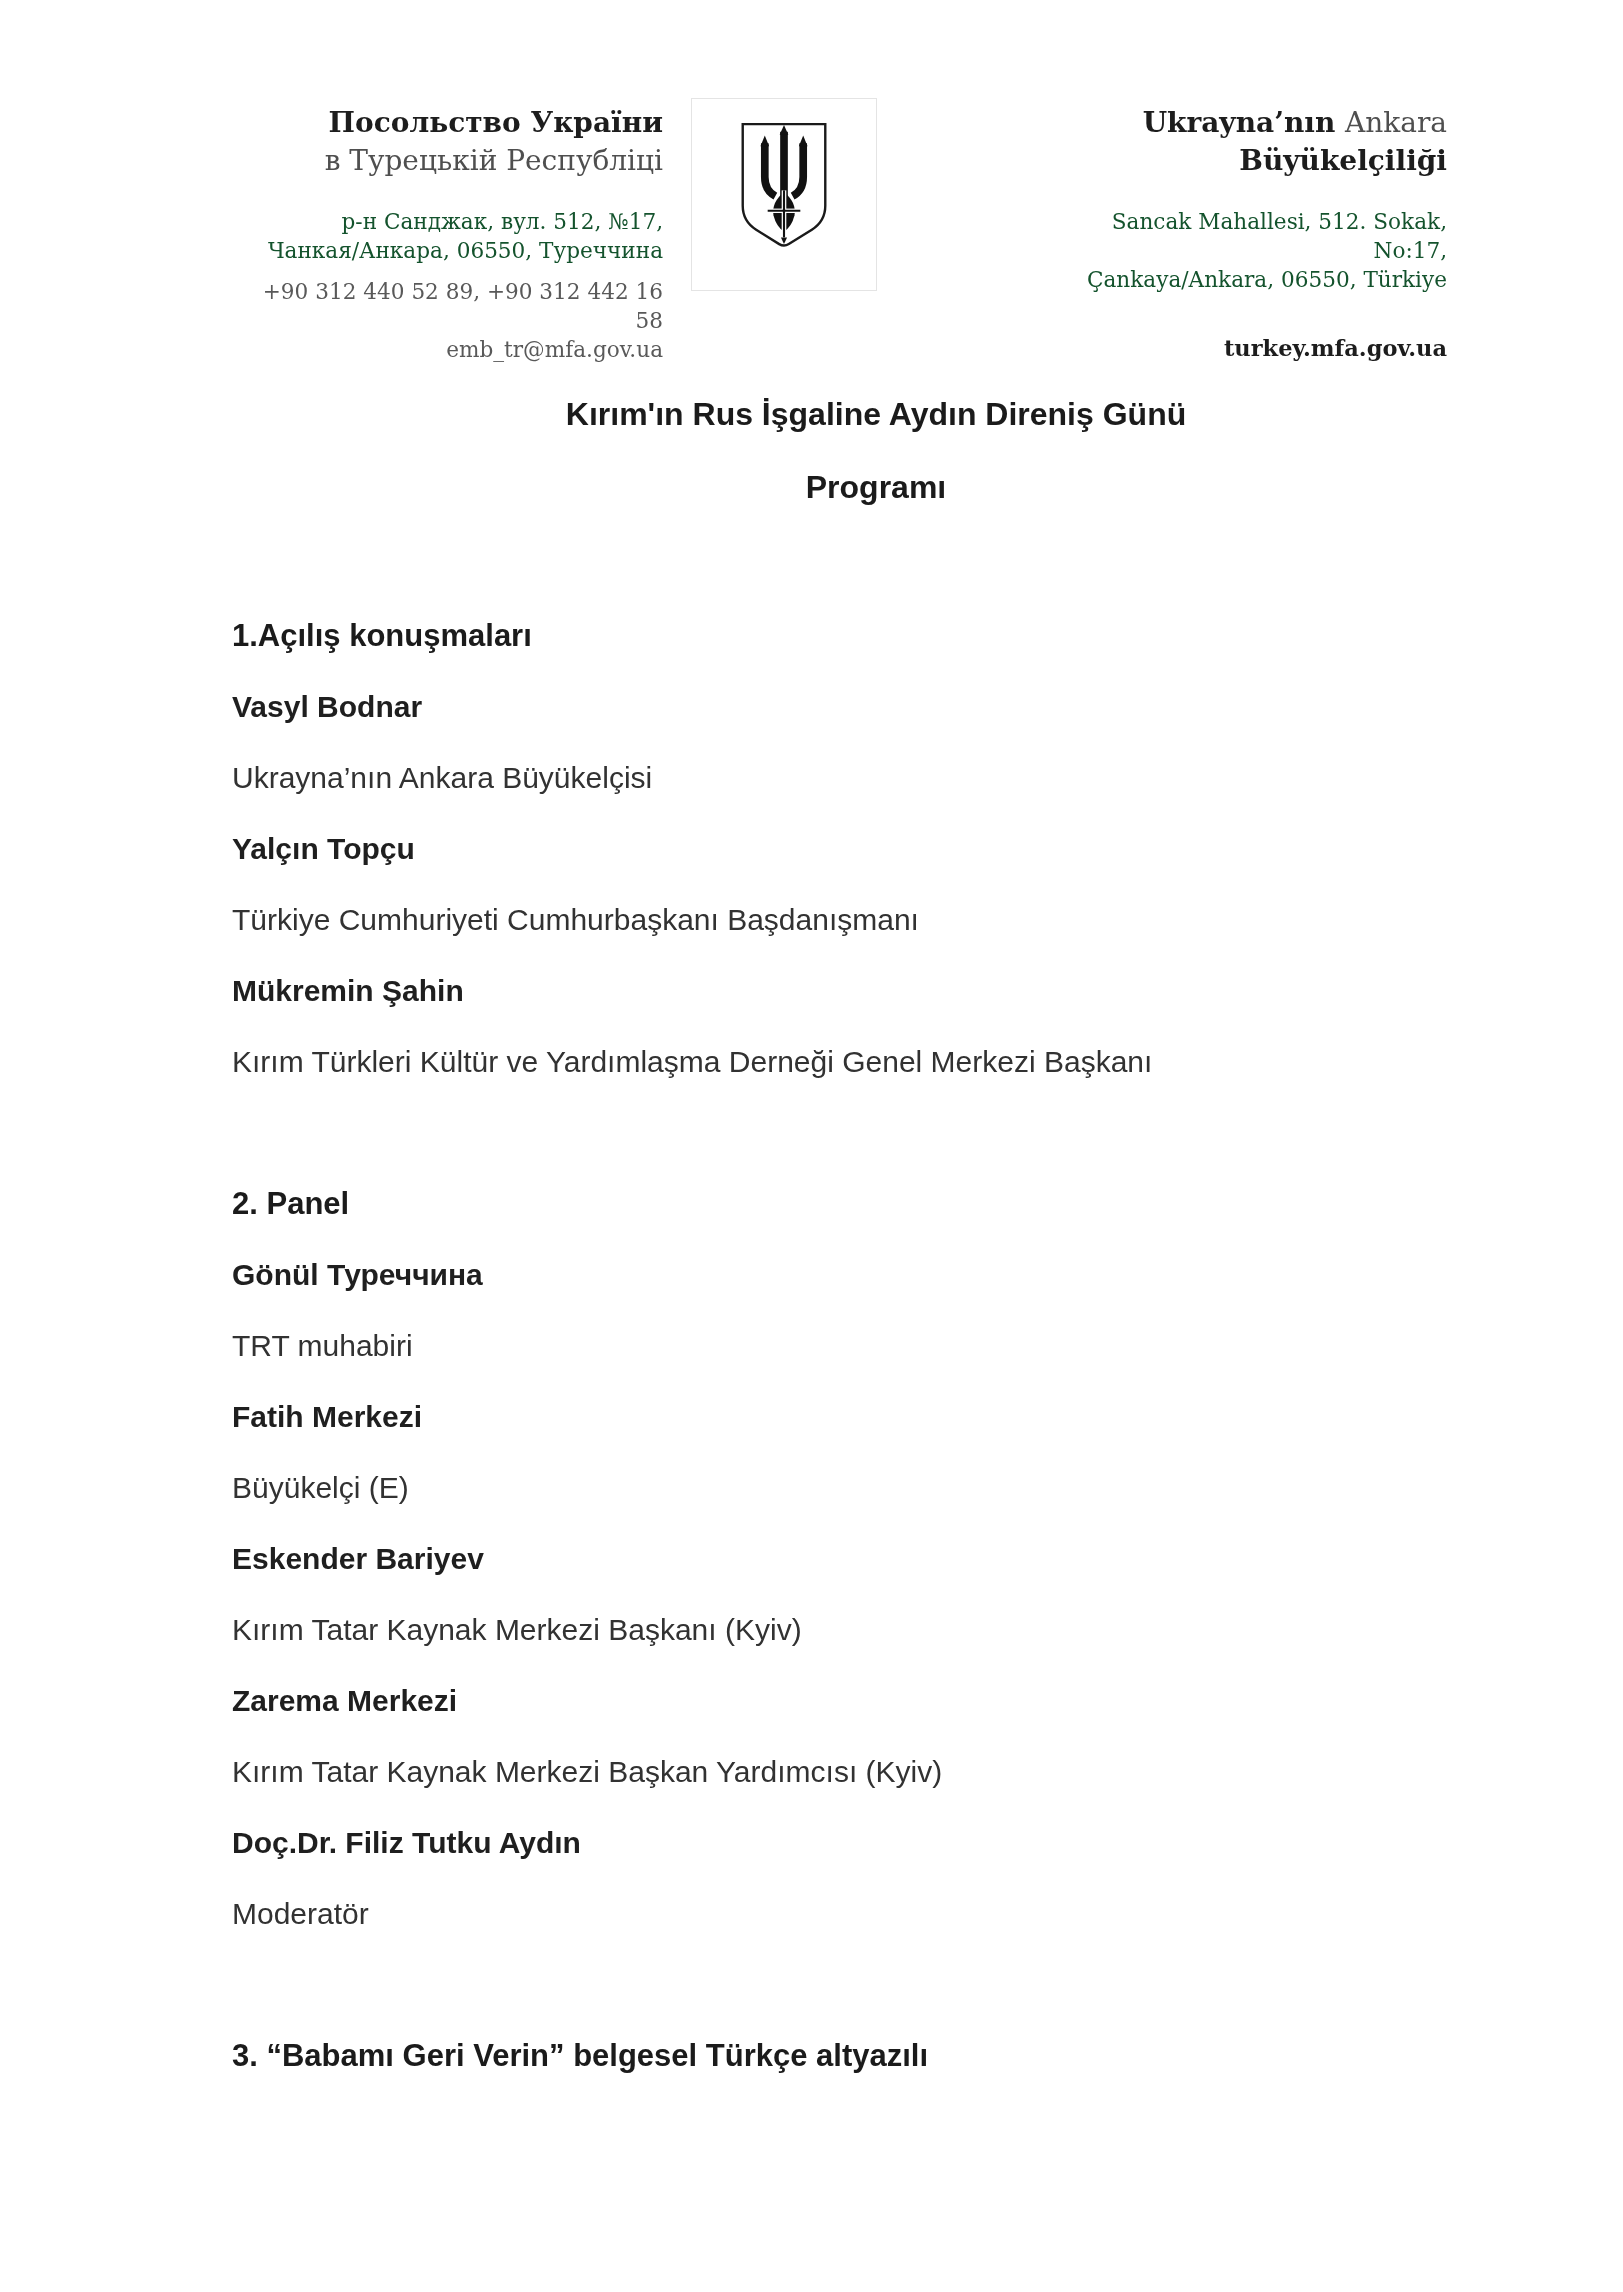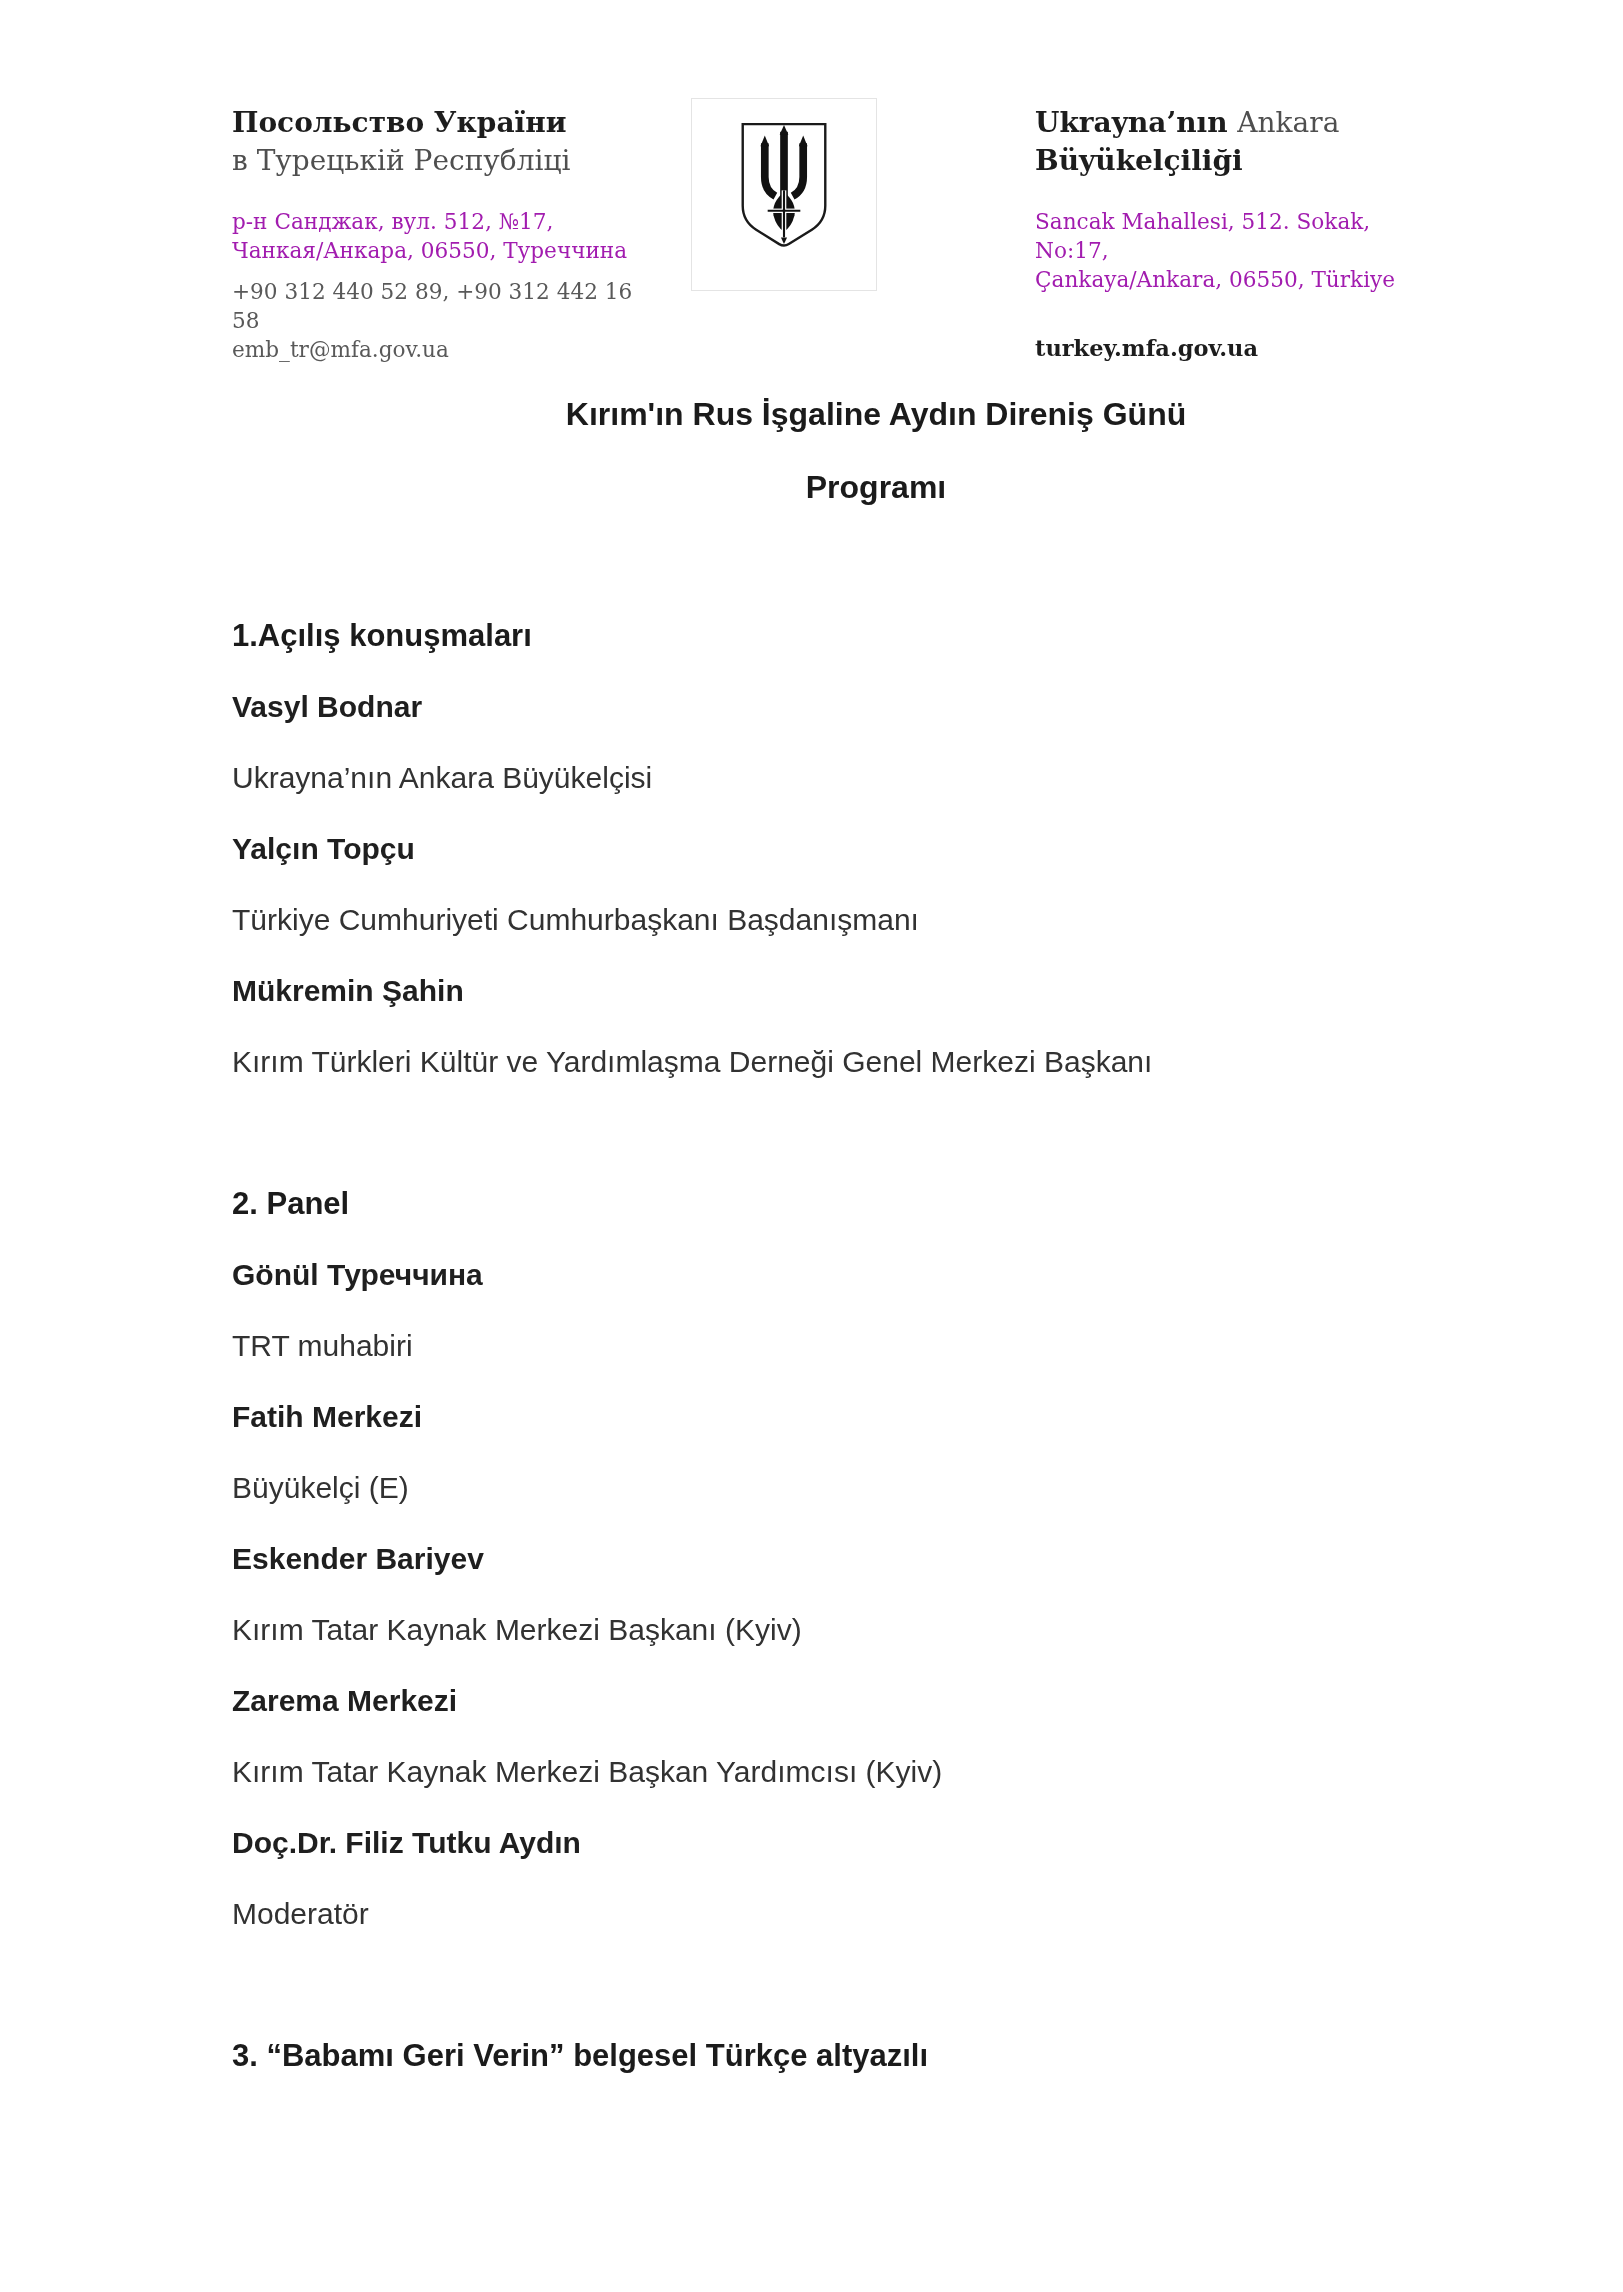--- a/index.html
+++ b/index.html
@@ -1,28 +1,28 @@
 <!DOCTYPE html>
 <html><head>
 <meta charset="utf-8">
 <style>
   html,body{margin:0;padding:0;background:#ffffff;}
   body{
     width:1623px;height:2293px;position:relative;
     font-family:"Liberation Sans",sans-serif;color:#1f1f1f;
     overflow:hidden;
   }
-  .serif{font-family:"DejaVu Serif","Liberation Serif",serif;}
+  .serif{font-family:"DejaVu Serif","Liberation Serif",serif;text-align:right;}
   
   .hdr-left{position:absolute;left:232px;top:104px;width:431px;}
   .hdr-right{position:absolute;left:1035px;top:104px;width:412px;}
   .org-line1{font-size:28px;font-weight:700;color:#1d1d1d;line-height:38px;}
   .org-line2{font-size:28px;font-weight:400;color:#4f4f4f;line-height:38px;}
   .org-city{font-weight:400;color:#4f4f4f;}
-  .hdr-addr{margin-top:26.5px;font-size:21.6px;color:#a21caf;line-height:29px;}
+  .hdr-addr{margin-top:26.5px;font-size:21.6px;color:#14532d;line-height:29px;}
   .hdr-contact{margin-top:12.7px;font-size:21.6px;color:#595959;line-height:29px;}
   .hdr-site{margin-top:40px;font-size:22.5px;font-weight:700;color:#1d1d1d;line-height:29px;}
   .emblem-box{
     position:absolute;left:691px;top:98px;width:184px;height:191px;
     border:1px solid #e4e4e4;background:#ffffff;
     display:flex;justify-content:center;align-items:flex-start;
   }
   .emblem-box svg{margin-top:18.6px;}
   
   .doc-title{

